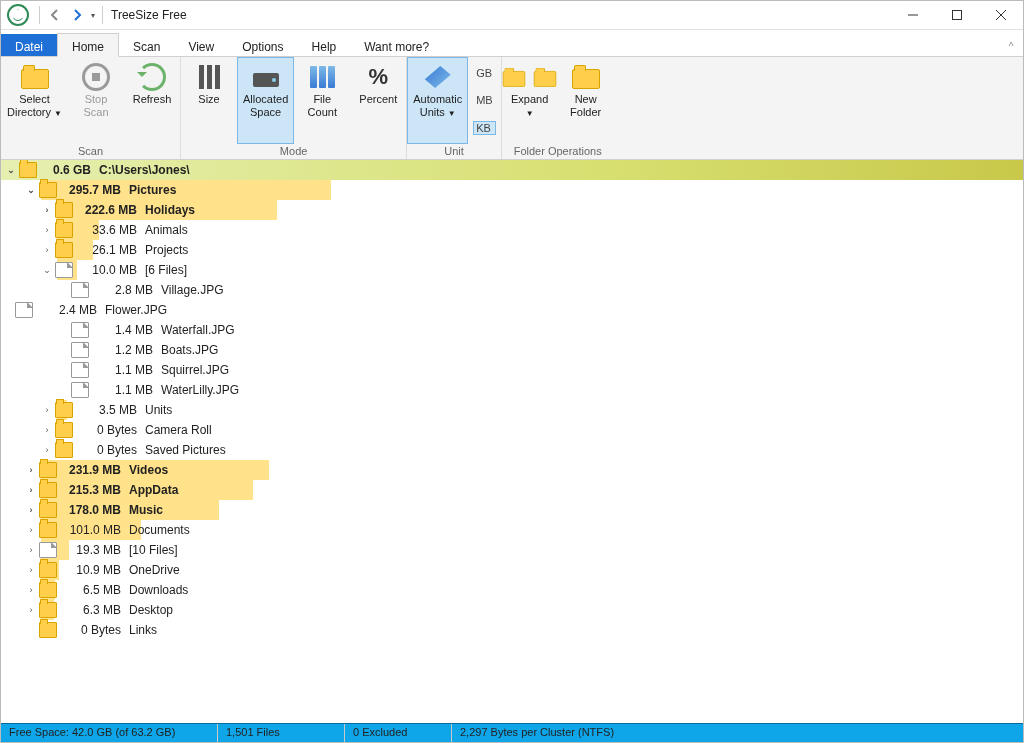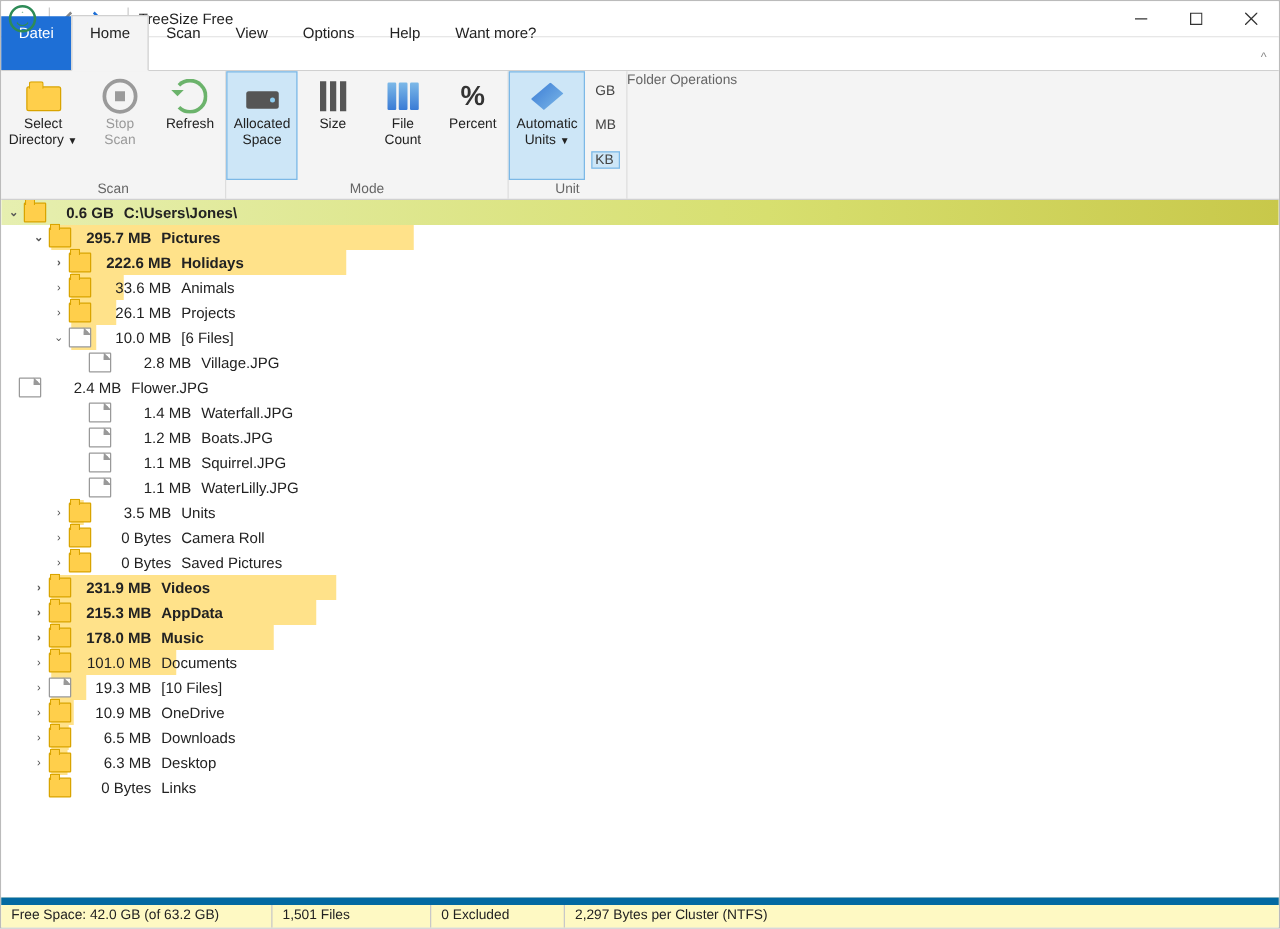--- a/index.html
+++ b/index.html
@@ -10,21 +10,21 @@
 .titlebar .app-icon::after{content:"";position:absolute;inset:3px;border:1.5px solid #2e8b57;border-radius:50%;clip-path:polygon(50% 0,100% 100%,0 100%)}
 .titlebar .qat-sep{width:1px;height:18px;background:#ccc;margin:0 4px}
 .titlebar .nav-btn{width:20px;height:20px;display:flex;align-items:center;justify-content:center;color:#888;margin:0 1px}
 .titlebar .nav-btn.enabled{color:#1e6fd6}
 .titlebar .chev{font-size:8px;color:#555;margin:0 3px}
 .titlebar .title{margin-left:4px;font-size:12px}
 .titlebar .spacer{flex:1}
 .titlebar .win-btn{width:44px;height:28px;display:flex;align-items:center;justify-content:center;color:#333}
 
 .menubar{height:26px;display:flex;align-items:flex-end;background:#fff;border-bottom:1px solid #d0d0d0;padding-left:0}
-.menubar .tab{padding:6px 14px 23px;font-size:12px;cursor:default}
+.menubar .tab{padding:6px 14px 2px;font-size:12px;cursor:default}
 .menubar .tab.file{background:#1e6fd6;color:#fff}
 .menubar .tab.active{background:#f4f4f4;border:1px solid #d0d0d0;border-bottom:1px solid #f4f4f4;margin-bottom:-1px}
 .menubar .spacer{flex:1}
 .menubar .collapse{width:24px;text-align:center;color:#888;font-size:10px;padding-bottom:4px}
 
 .ribbon{height:102px;background:#f4f4f4;border-bottom:1px solid #d0d0d0;display:flex}
 .ribbon-group{display:flex;flex-direction:column;border-right:1px solid #ddd}
 .ribbon-group .btns{display:flex;flex:1}
 .ribbon-group .lbl{text-align:center;font-size:11px;color:#666;padding:1px 0 2px}
 .rbtn{display:flex;flex-direction:column;align-items:center;justify-content:flex-start;padding:4px 6px 0;min-width:44px;text-align:center;line-height:1.15}
@@ -61,21 +61,21 @@
 .ic.fld{background:#ffcf4b;border:1px solid #d9a400;border-radius:1px;position:relative}
 .ic.fld::before{content:"";position:absolute;top:-4px;left:0;width:6px;height:4px;background:#ffcf4b;border:1px solid #d9a400;border-bottom:none;border-radius:1px 1px 0 0}
 .ic.file{background:#fff;border:1px solid #999;border-radius:1px;position:relative}
 .ic.file::after{content:"";position:absolute;right:-1px;top:-1px;border:3px solid transparent;border-left-color:#999;border-bottom-color:#999}
 .row .size{width:60px;text-align:right;margin-right:8px;flex:none;position:relative;z-index:2}
 .row .name{position:relative;z-index:2}
 .row.bold{font-weight:600}
 .bar{position:absolute;top:0;bottom:0;background:#ffe28a;z-index:0}
 .row.root-row{background:linear-gradient(to right,#e6efb0 0%,#d7df6f 60%,#c8c84a 100%)}
 
-.status{height:18px;border-top:6px solid #0369a1;background:#fef9c3;display:flex;font-size:11px}
+.status{height:18px;border-top:1px solid #0369a1;background:#0ea5e9;display:flex;font-size:11px}
 .status div{padding:2px 8px;border-right:1px solid #c8c8c8}
 svg{display:block}
 </style>
 </head>
 <body>
 
 <div class="window">
 
   <div class="titlebar">
     <div class="app-icon"></div>
@@ -145,37 +145,37 @@
               <div class="refresh-ic"></div>
             </div>
           <div class="txt">Refresh</div>
         </div>
       </div>
       <div class="lbl">Scan</div>
     </div>
 
     <div class="ribbon-group">
       <div class="btns">
-        <div class="rbtn selected">
-          <div class="ic">
-              <div class="disk-ic"></div>
-            </div>
-          <div class="txt" style="white-space:pre-line">Allocated
-Space</div>
-        </div>
         <div class="rbtn">
           <div class="ic">
               <div class="bars-ic">
                 <span style="height:24px"></span>
                 <span style="height:24px"></span>
                 <span style="height:24px"></span>
               </div>
             </div>
           <div class="txt">Size</div>
         </div>
+        <div class="rbtn selected">
+          <div class="ic">
+              <div class="disk-ic"></div>
+            </div>
+          <div class="txt" style="white-space:pre-line">Allocated
+Space</div>
+        </div>
         <div class="rbtn">
           <div class="ic">
               <div class="files-ic">
                 <span></span>
                 <span></span>
                 <span></span>
               </div>
             </div>
           <div class="txt" style="white-space:pre-line">File
 Count</div>
@@ -202,20 +202,38 @@
         <div class="unit-side">
           <div>GB</div>
           <div>MB</div>
           <div class="sel">KB</div>
         </div>
       </div>
       <div class="lbl">Unit</div>
     </div>
 
     <div class="ribbon-group" style="border-right:none">
+      <div class="btns">
+        <div class="rbtn">
+          <div class="ic">
+              <div class="expand-ic">
+                <div class="folder-ic"></div>
+                <div class="folder-ic"></div>
+              </div>
+            </div>
+          <div class="txt"><span>Expand</span><br><span style="font-size:8px">▼</span></div>
+        </div>
+        <div class="rbtn">
+          <div class="ic">
+              <div class="folder-ic"></div>
+            </div>
+          <div class="txt" style="white-space:pre-line">New
+Folder</div>
+        </div>
+      </div>
       <div class="lbl">Folder Operations</div>
     </div>
   </div>
 
   <div class="tree-wrap">
     <div class="row root-row bold" style="padding-left:4px">
       <span class="exp">⌄</span>
       <span class="ic fld"></span>
       <span class="size" style="width:50px">0.6 GB</span>
       <span class="name">C:\Users\Jones\</span>

